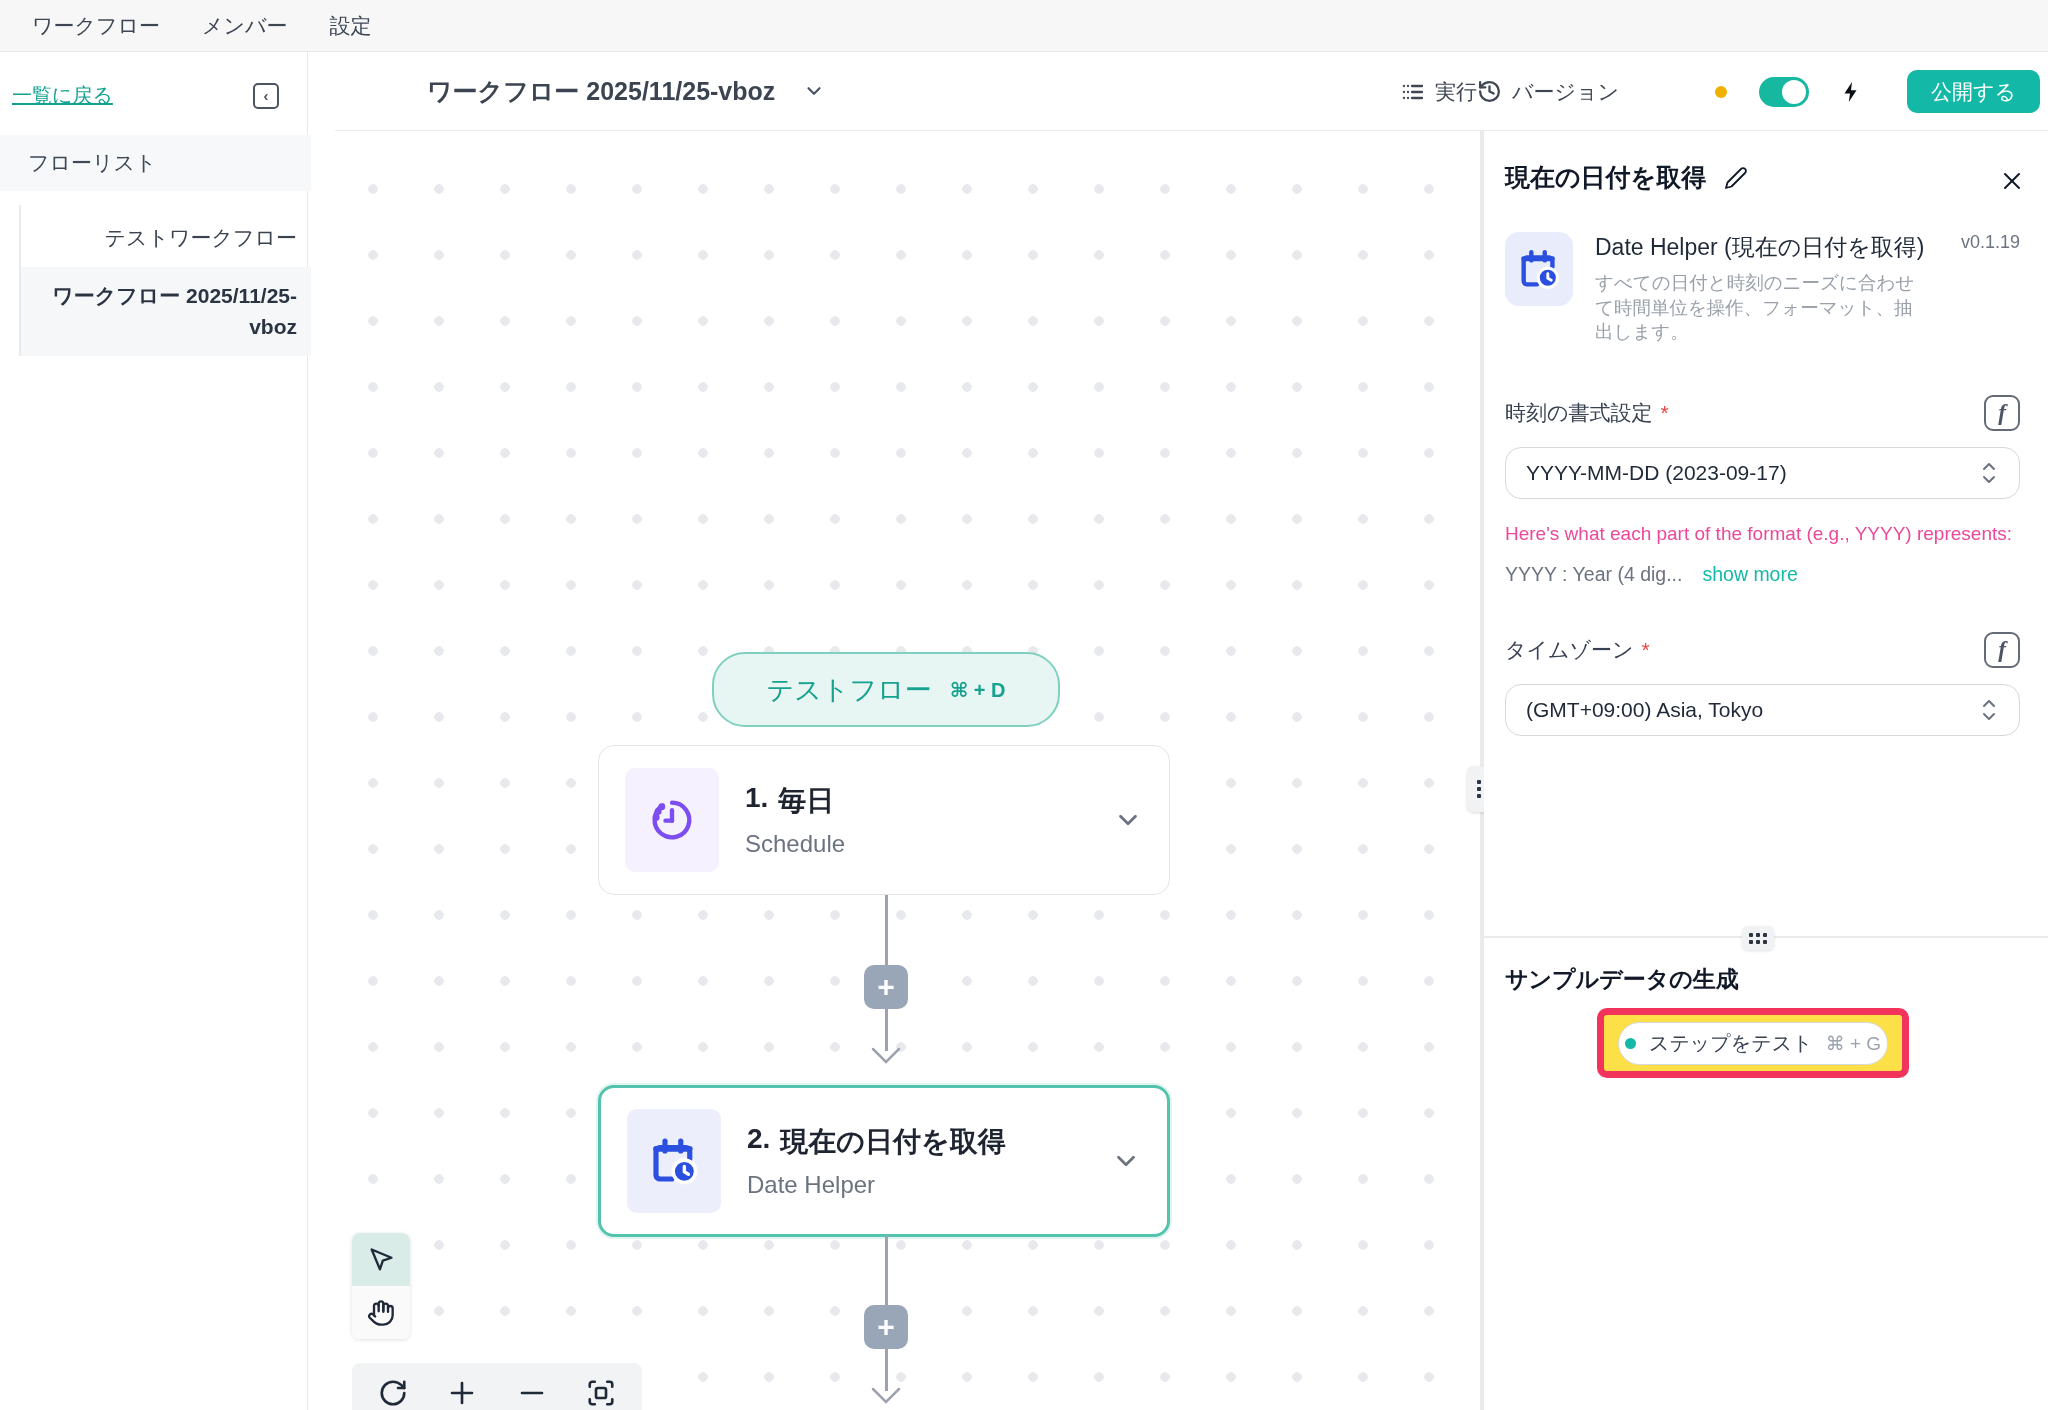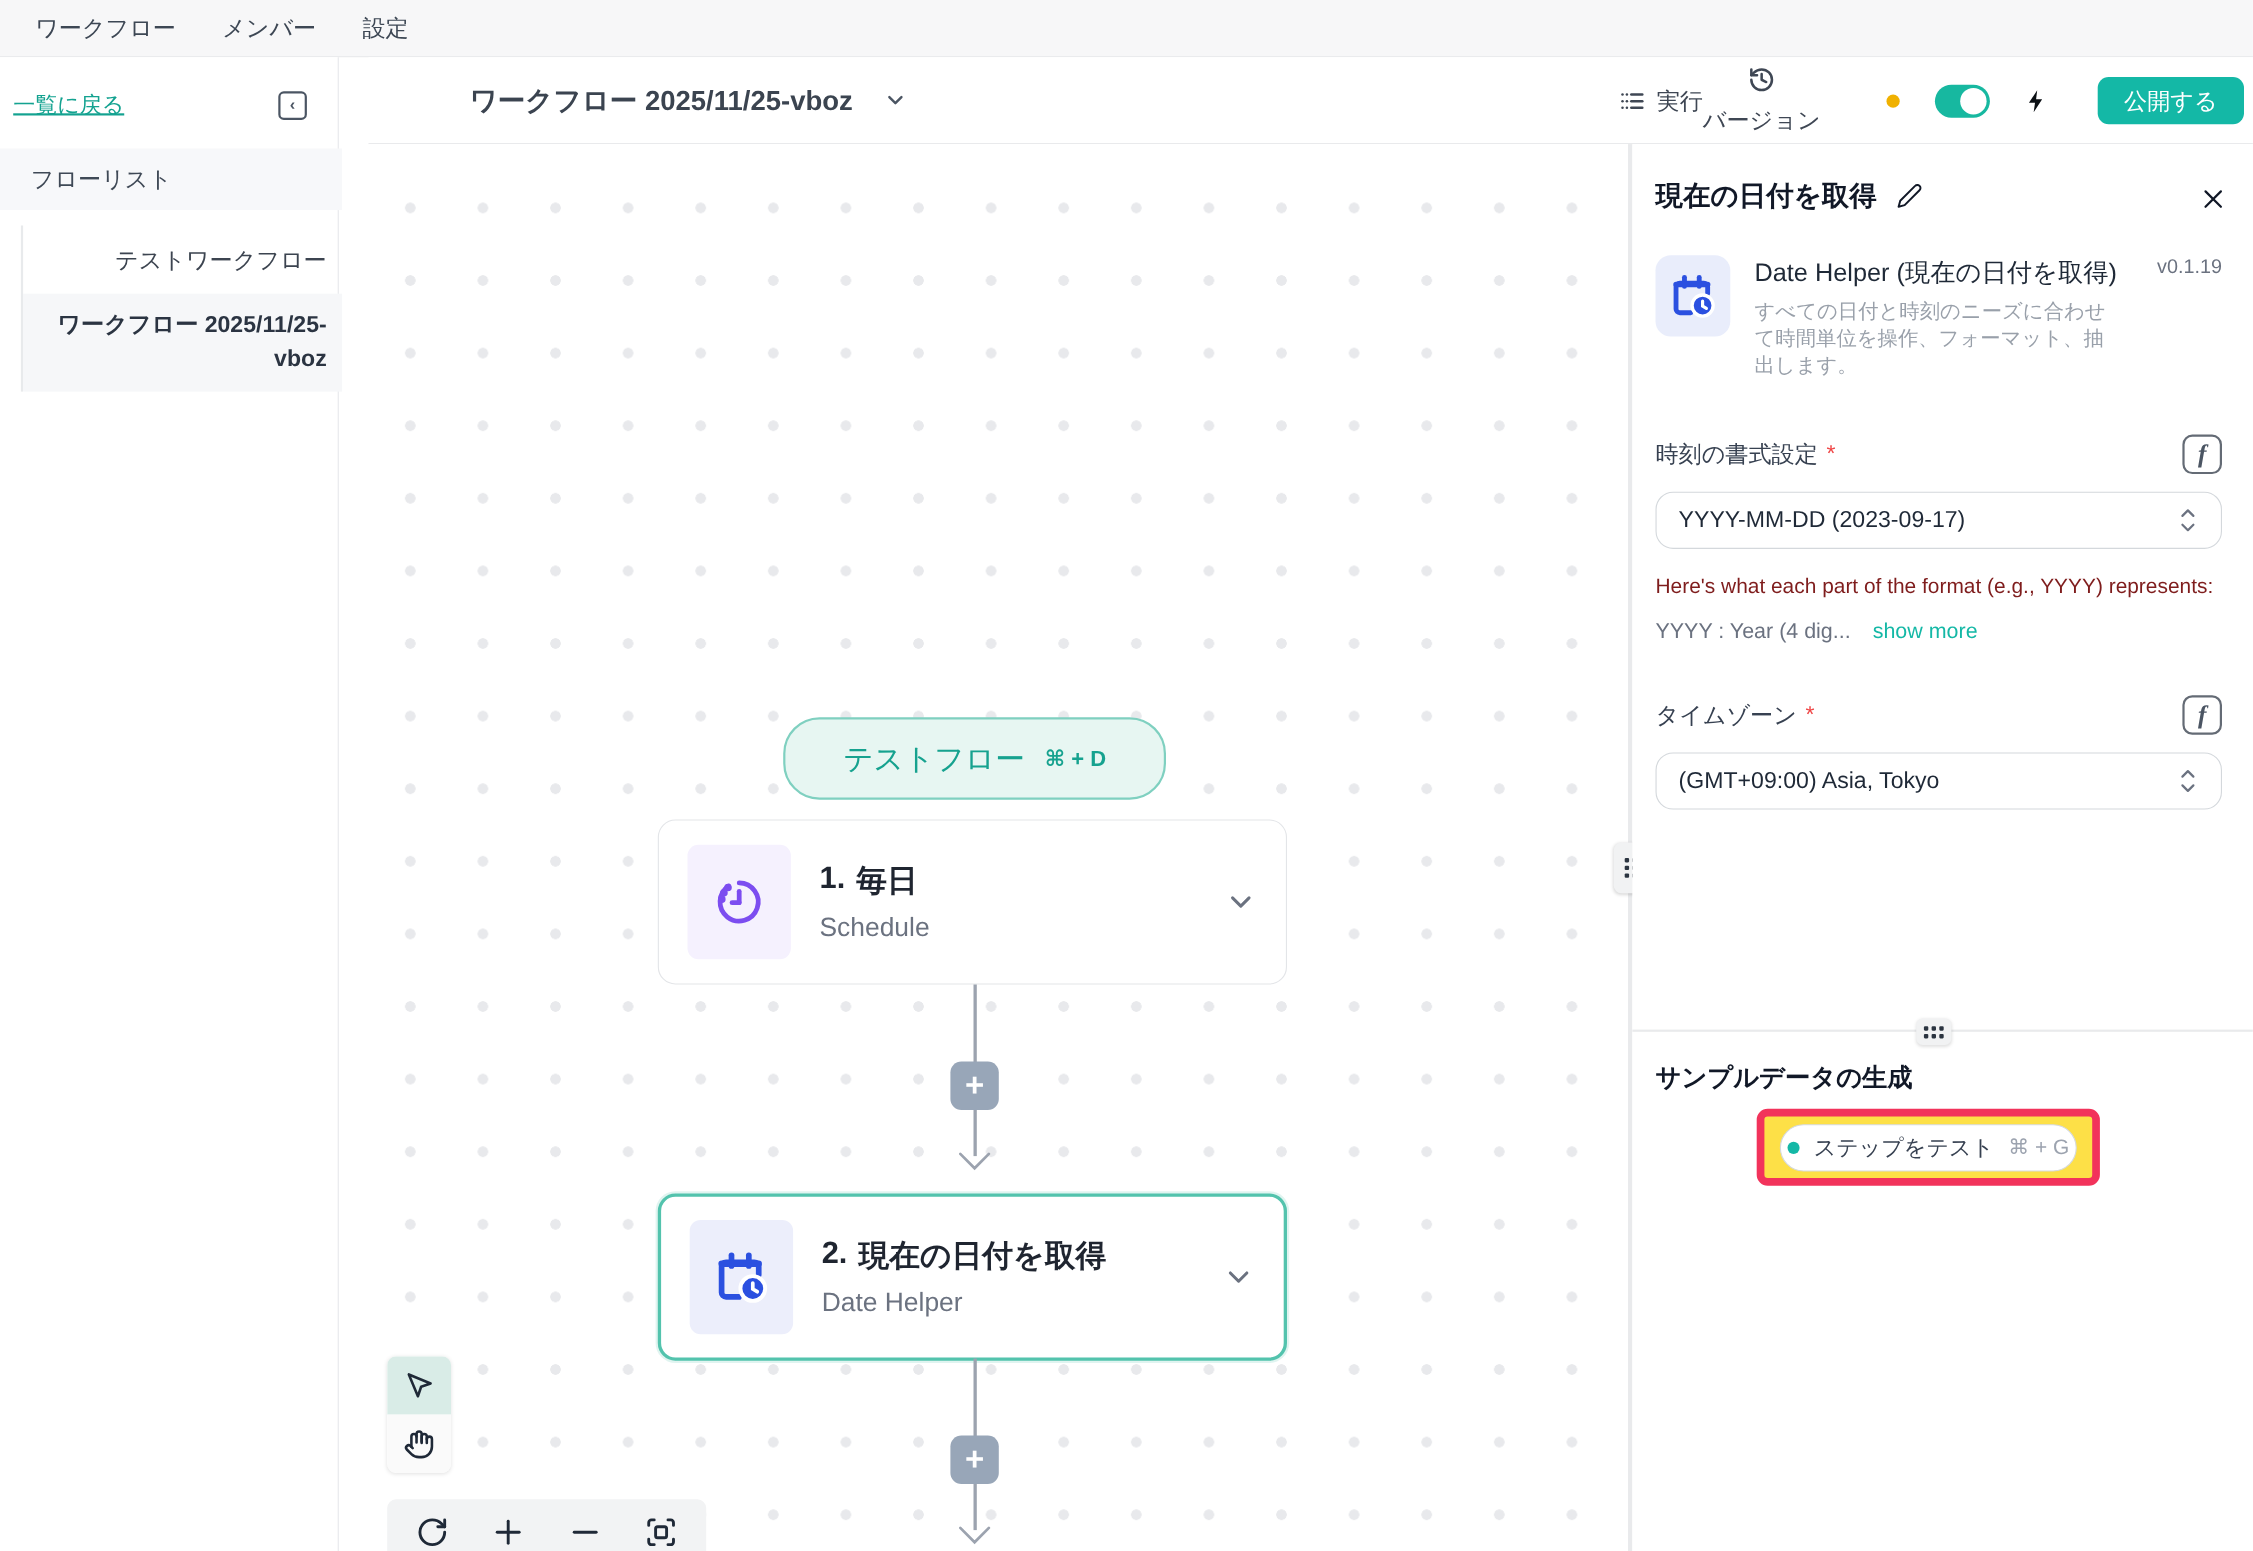--- a/index.html
+++ b/index.html
@@ -25,21 +25,21 @@
   .flow-item.selected { background:#f6f7f9; font-weight:700; color:#2b3442; }
 
   
   .main-header { position:absolute; left:335px; top:52px; width:1713px; height:79px; background:#fff;
     border-bottom:1px solid #e9eaec; display:flex; align-items:center; }
   .wf-title { margin-left:92px; font-size:25px; font-weight:600; color:#3b4450; }
   .title-caret { margin-left:28px; display:flex; cursor:pointer; }
   .header-right { position:absolute; right:8px; top:0; height:79px; display:flex; align-items:center; }
   .hbtn { display:flex; align-items:center; gap:10px; font-size:21px; color:#3f4754; cursor:pointer; }
   .run-btn { }
-  .version-btn { margin-right:60px;flex-direction:column; }
+  .version-btn { margin-right:96px; }
   .warn-dot { width:12px; height:12px; border-radius:50%; background:#f0b100; margin-right:32px; }
   .toggle { width:50px; height:30px; border-radius:15px; background:#17b8a0; position:relative; margin-right:30px; cursor:pointer; }
   .toggle .knob { position:absolute; right:3px; top:3px; width:24px; height:24px; border-radius:50%; background:#fff; }
   .bolt { margin-right:44px; cursor:pointer; display:flex; }
   .publish-btn { background:#14b8a6; color:#fff; border:none; border-radius:10px; font-size:21px;
     padding:0 24px; height:43px; cursor:pointer; font-family:inherit; }
 
   
   .canvas { position:absolute; left:335px; top:131px; width:1145px; height:1279px; background:#fff; overflow:hidden;
     background-image:radial-gradient(circle, #e8e9ec 4.5px, transparent 5px);
@@ -104,21 +104,21 @@
   .field-label { font-size:21px; color:#374151; }
   .req { color:#ef4444; margin-left:8px; font-size:21px; }
   .fx-btn { margin-left:auto; width:36px; height:36px; border:2px solid #646b75; border-radius:9px; color:#4b5563;
     display:flex; align-items:center; justify-content:center; cursor:pointer;
     font-family:"Liberation Serif","DejaVu Serif",serif; font-style:italic; font-size:23px; font-weight:600; }
   .select { margin-top:16px; height:52px; border:1.5px solid #d4d8dc; border-radius:16px; display:flex; align-items:center;
     padding:0 20px; cursor:pointer; }
   .select-value { font-size:21px; font-weight:500; color:#1f2937; }
   .updown { margin-left:auto; display:flex; }
 
-  .help-intro { margin-top:24px; font-size:19px; color:#7f1d1d; }
+  .help-intro { margin-top:24px; font-size:19px; color:#ec4899; }
   .help-row { margin-top:18px; display:flex; align-items:baseline; }
   .help-item { font-size:19.5px; color:#6b7280; }
   .show-more { font-size:19.5px; color:#14b8a6; margin-left:20px; cursor:pointer; }
 
   .panel-bottom { position:absolute; left:0; top:805px; width:564px; height:474px; border-top:2px solid #e9eaec; }
   .h-handle { position:absolute; left:258px; top:-12px; width:32px; height:24px; background:#f1f2f3; border-radius:6px;
     box-shadow:0 1px 3px rgba(0,0,0,.12); display:flex; align-items:center; justify-content:center; cursor:col-resize; }
   .sample-title { margin:26px 0 0 21px; font-size:23px; font-weight:700; color:#111827; }
   .annotation-box { position:absolute; left:113px; top:70px; width:312px; height:70px; border:7px solid #f2335b;
     border-radius:10px; display:flex; align-items:center; justify-content:center; background:#fde047; }

